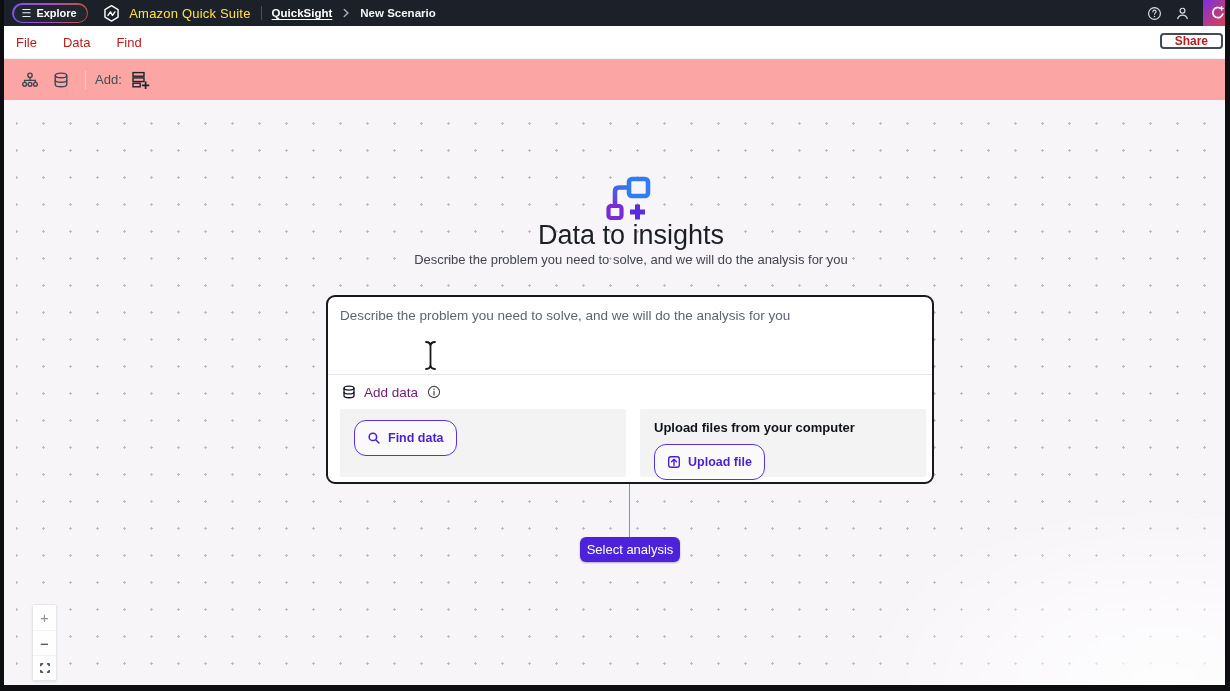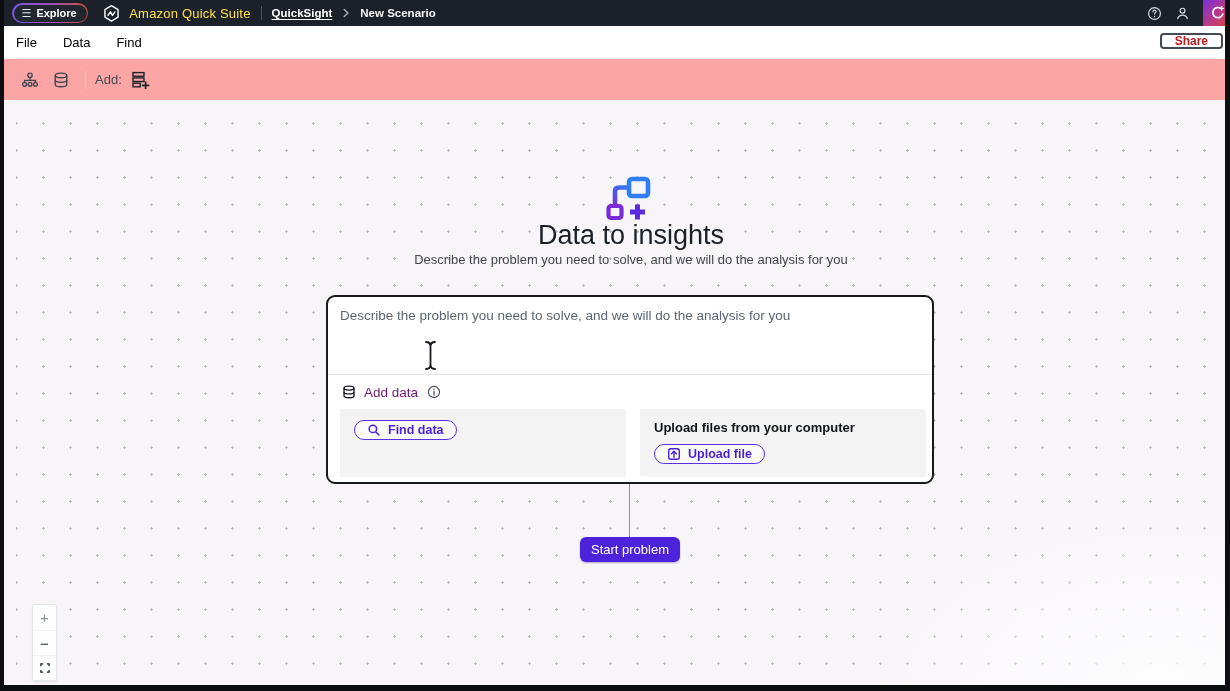--- a/index.html
+++ b/index.html
@@ -22,21 +22,21 @@
   .tb-divider { width:1px; height:14px; background:#4a515c; margin:0 10px; }
   .crumb-link { color:#fff; font-size:11.5px; font-weight:bold; text-decoration:underline; text-underline-offset:2px; cursor:pointer; }
   .crumb-chevron { color:#aab2bc; margin:0 9px; display:flex; align-items:center; }
   .crumb-current { color:#f4f5f6; font-size:11.5px; font-weight:bold; }
   .topbar-right { margin-left:auto; display:flex; align-items:center; }
   .tb-icon-btn { width:22px; height:22px; display:flex; align-items:center; justify-content:center; color:#d7dbe0; cursor:pointer; }
   .q-tile { width:27px; height:26px; margin-left:10px; background:linear-gradient(135deg,#7b2fe0 0%,#b93a86 55%,#d9443f 100%); display:flex; align-items:center; justify-content:center; cursor:pointer; }
 
   
   .menubar { position:absolute; left:0; top:26px; width:1230px; height:32px; background:#ffffff; display:flex; align-items:center; padding-left:16px; z-index:30; }
-  .menu-item { font-size:13px; color:#000000; margin-right:26px; cursor:pointer;text-align:right; }
+  .menu-item { font-size:13px; color:#b91c1c; margin-right:26px; cursor:pointer;text-align:right; }
   .share-btn { position:absolute; right:7px; top:7px; height:16px; padding:0 13px; background:#fff; border:2px solid #414b55; border-radius:4px; font-size:12px; font-weight:bold; color:#b91c1c; display:flex; align-items:center; cursor:pointer; }
 
   
   .toolbar { position:absolute; left:0; top:58px; width:1230px; height:42px; background:#fca5a5; display:flex; align-items:center; padding-left:21px; border-top:1px solid #f2f2f4; z-index:30; }
   .tool-icon { display:flex; align-items:center; justify-content:center; color:#3f4752; margin-right:13px; cursor:pointer; }
   .toolbar-divider { width:1px; height:18px; background:#d8dce0; margin:0 9px 0 2px; }
   .add-label { font-size:13px; color:#454d57; margin-right:8px; }
 
   
   .canvas { position:absolute; left:16px; top:100px; width:1230px; height:585px; background-color:#f8f5f9;
@@ -54,21 +54,21 @@
   .prompt-input { position:absolute; left:0; top:0; width:100%; height:75px; border:none; outline:none; resize:none; background:transparent; padding:11px 12px; font-family:"Liberation Sans","DejaVu Sans",sans-serif; font-size:13.5px; color:#16191f; }
   .prompt-input::placeholder { color:#5c6570; opacity:1; }
   .ibeam-cursor { position:absolute; left:95px; top:43px; pointer-events:none; }
   .card-divider { position:absolute; left:0; top:77px; width:100%; height:1px; background:#e5e7ea; }
   .add-data-row { position:absolute; left:13px; top:84px; height:22px; display:flex; align-items:center; gap:7px; }
   .add-data-label { font-size:13.5px; font-weight:normal; color:#701a75; }
   .info-icon { color:#42464e; display:flex; margin-left:2px; cursor:pointer; }
   .ds-panel { position:absolute; top:112px; width:286px; height:68px; background:#f3f3f4; border-radius:2px; padding:11px 14px; }
   .ds-panel.left { left:12px; } .ds-panel.right { left:312px; }
   .ds-title { font-size:13px; font-weight:bold; color:#101418; margin-bottom:9px; white-space:nowrap; }
-  .ds-btn { display:inline-flex; align-items:center; gap:7px; height:20px; padding:0 12px; border:1.5px solid #5b31e6; border-radius:12px; background:rgba(255,255,255,.55); color:#4a1fd6; font-size:12.5px; font-weight:bold; cursor:pointer; font-family:inherit; }
+  .ds-btn { display:inline-flex; align-items:center; gap:7px; height:36px; padding:0 12px; border:1.5px solid #5b31e6; border-radius:12px; background:rgba(255,255,255,.55); color:#4a1fd6; font-size:12.5px; font-weight:bold; cursor:pointer; font-family:inherit; }
 
   .connector { position:absolute; left:613px; top:384px; width:1px; height:54px; background:#8a9099; }
   .start-btn { position:absolute; left:564px; top:437px; width:100px; height:25px; background:#4c23da; border:none; border-radius:6px; color:#fff; font-size:13px; font-weight:500; font-family:inherit; cursor:pointer; box-shadow:0 1px 2px rgba(40,20,120,.35); }
 
   
   .zoom-panel { position:absolute; left:16px; top:504px; width:25px; background:#fefefe; border:1px solid #e3e6e9; border-radius:3px; box-shadow:0 1px 2px rgba(0,0,0,.08); display:flex; flex-direction:column; }
   .zoom-btn { width:100%; height:25px; display:flex; align-items:center; justify-content:center; cursor:pointer; background:#fefefe; border:none; font-family:inherit; }
   .zoom-btn + .zoom-btn { border-top:1px solid #f1f2f3; }
   .zoom-in-glyph { font-size:15px; color:#8b9197; }
   .zoom-out-glyph { font-size:15px; color:#1e2630; }
@@ -220,21 +220,21 @@
         <svg width="14" height="14" viewBox="0 0 15 15" fill="none">
           <rect x="1.8" y="1.8" width="11.4" height="11.4" rx="2.4" stroke="#4a1fd6" stroke-width="1.5"></rect>
           <path d="M7.5 11 V5 M4.9 7.2 L7.5 4.6 L10.1 7.2" stroke="#4a1fd6" stroke-width="1.5" stroke-linecap="round" stroke-linejoin="round" fill="none"></path>
         </svg>
         <span>Upload file</span>
       </button>
     </div>
   </div>
 
   <div class="connector"></div>
-  <button class="start-btn">Start problem</button>
+  <button class="start-btn">Select analysis</button>
 
   <div class="zoom-panel">
     <button class="zoom-btn">
       <span class="zoom-in-glyph">+</span>
     </button>
     <button class="zoom-btn">
       <span class="zoom-out-glyph">−</span>
     </button>
     <button class="zoom-btn">
       <span class="fit-glyph">

